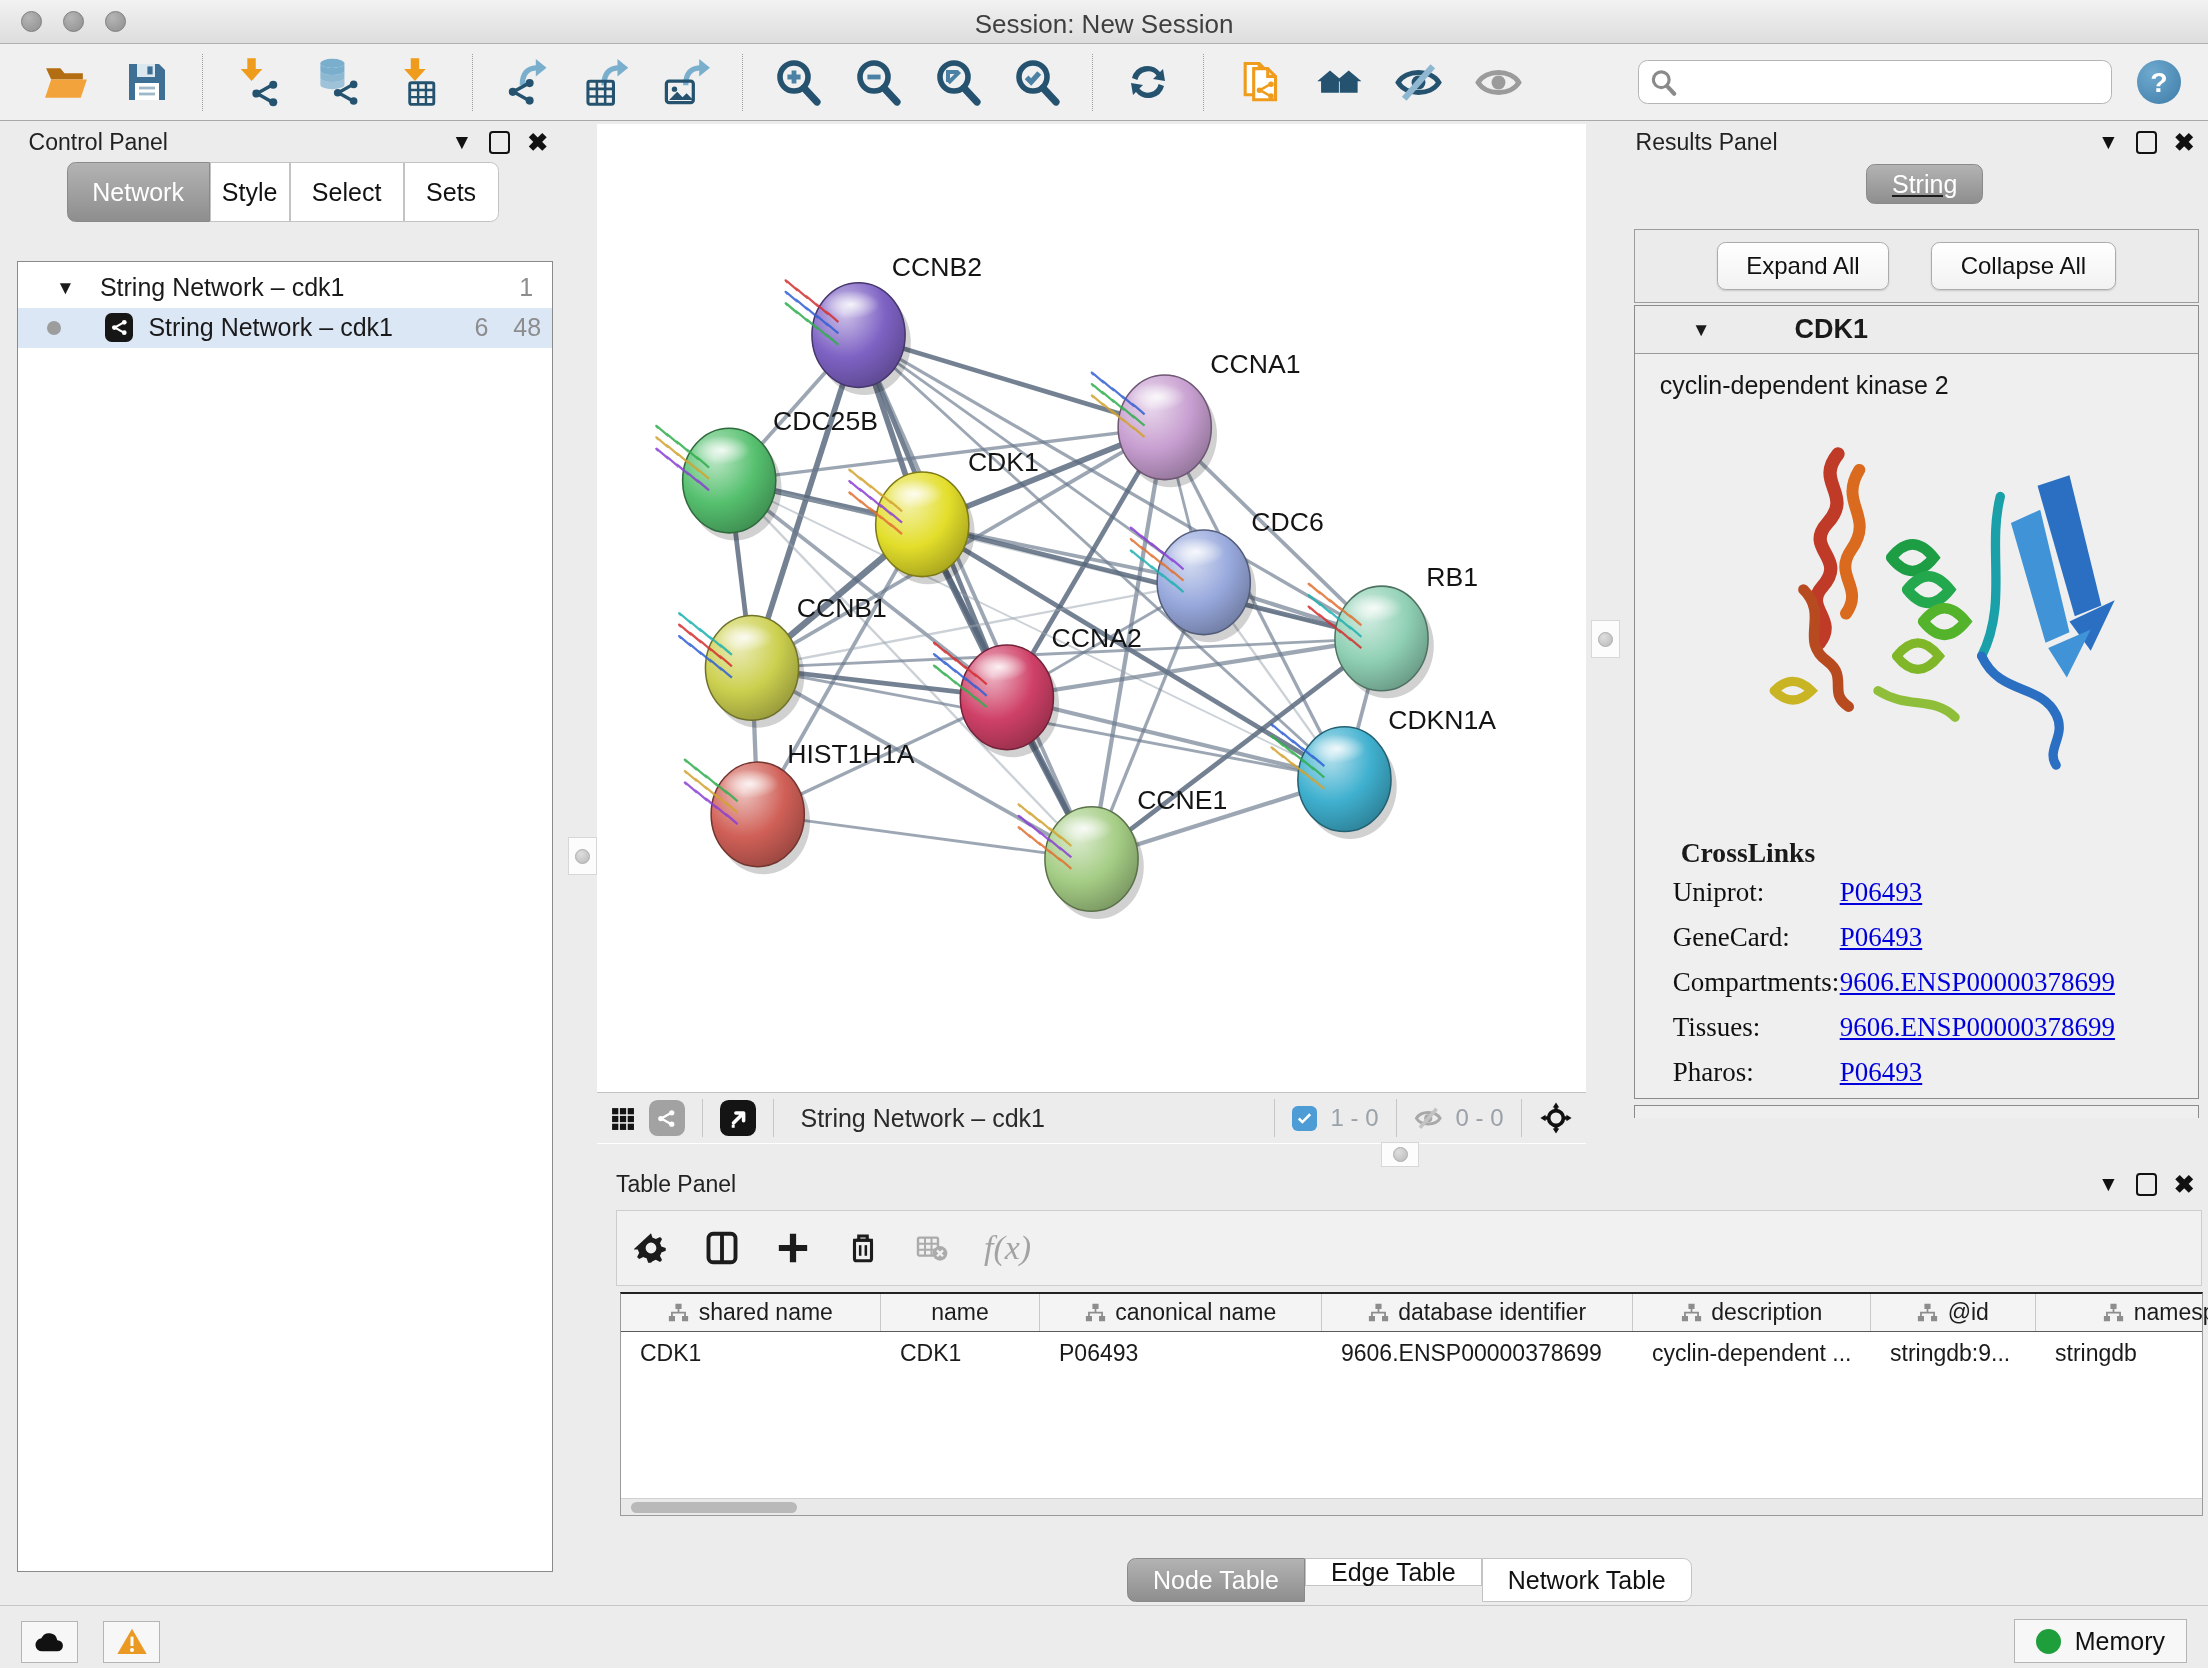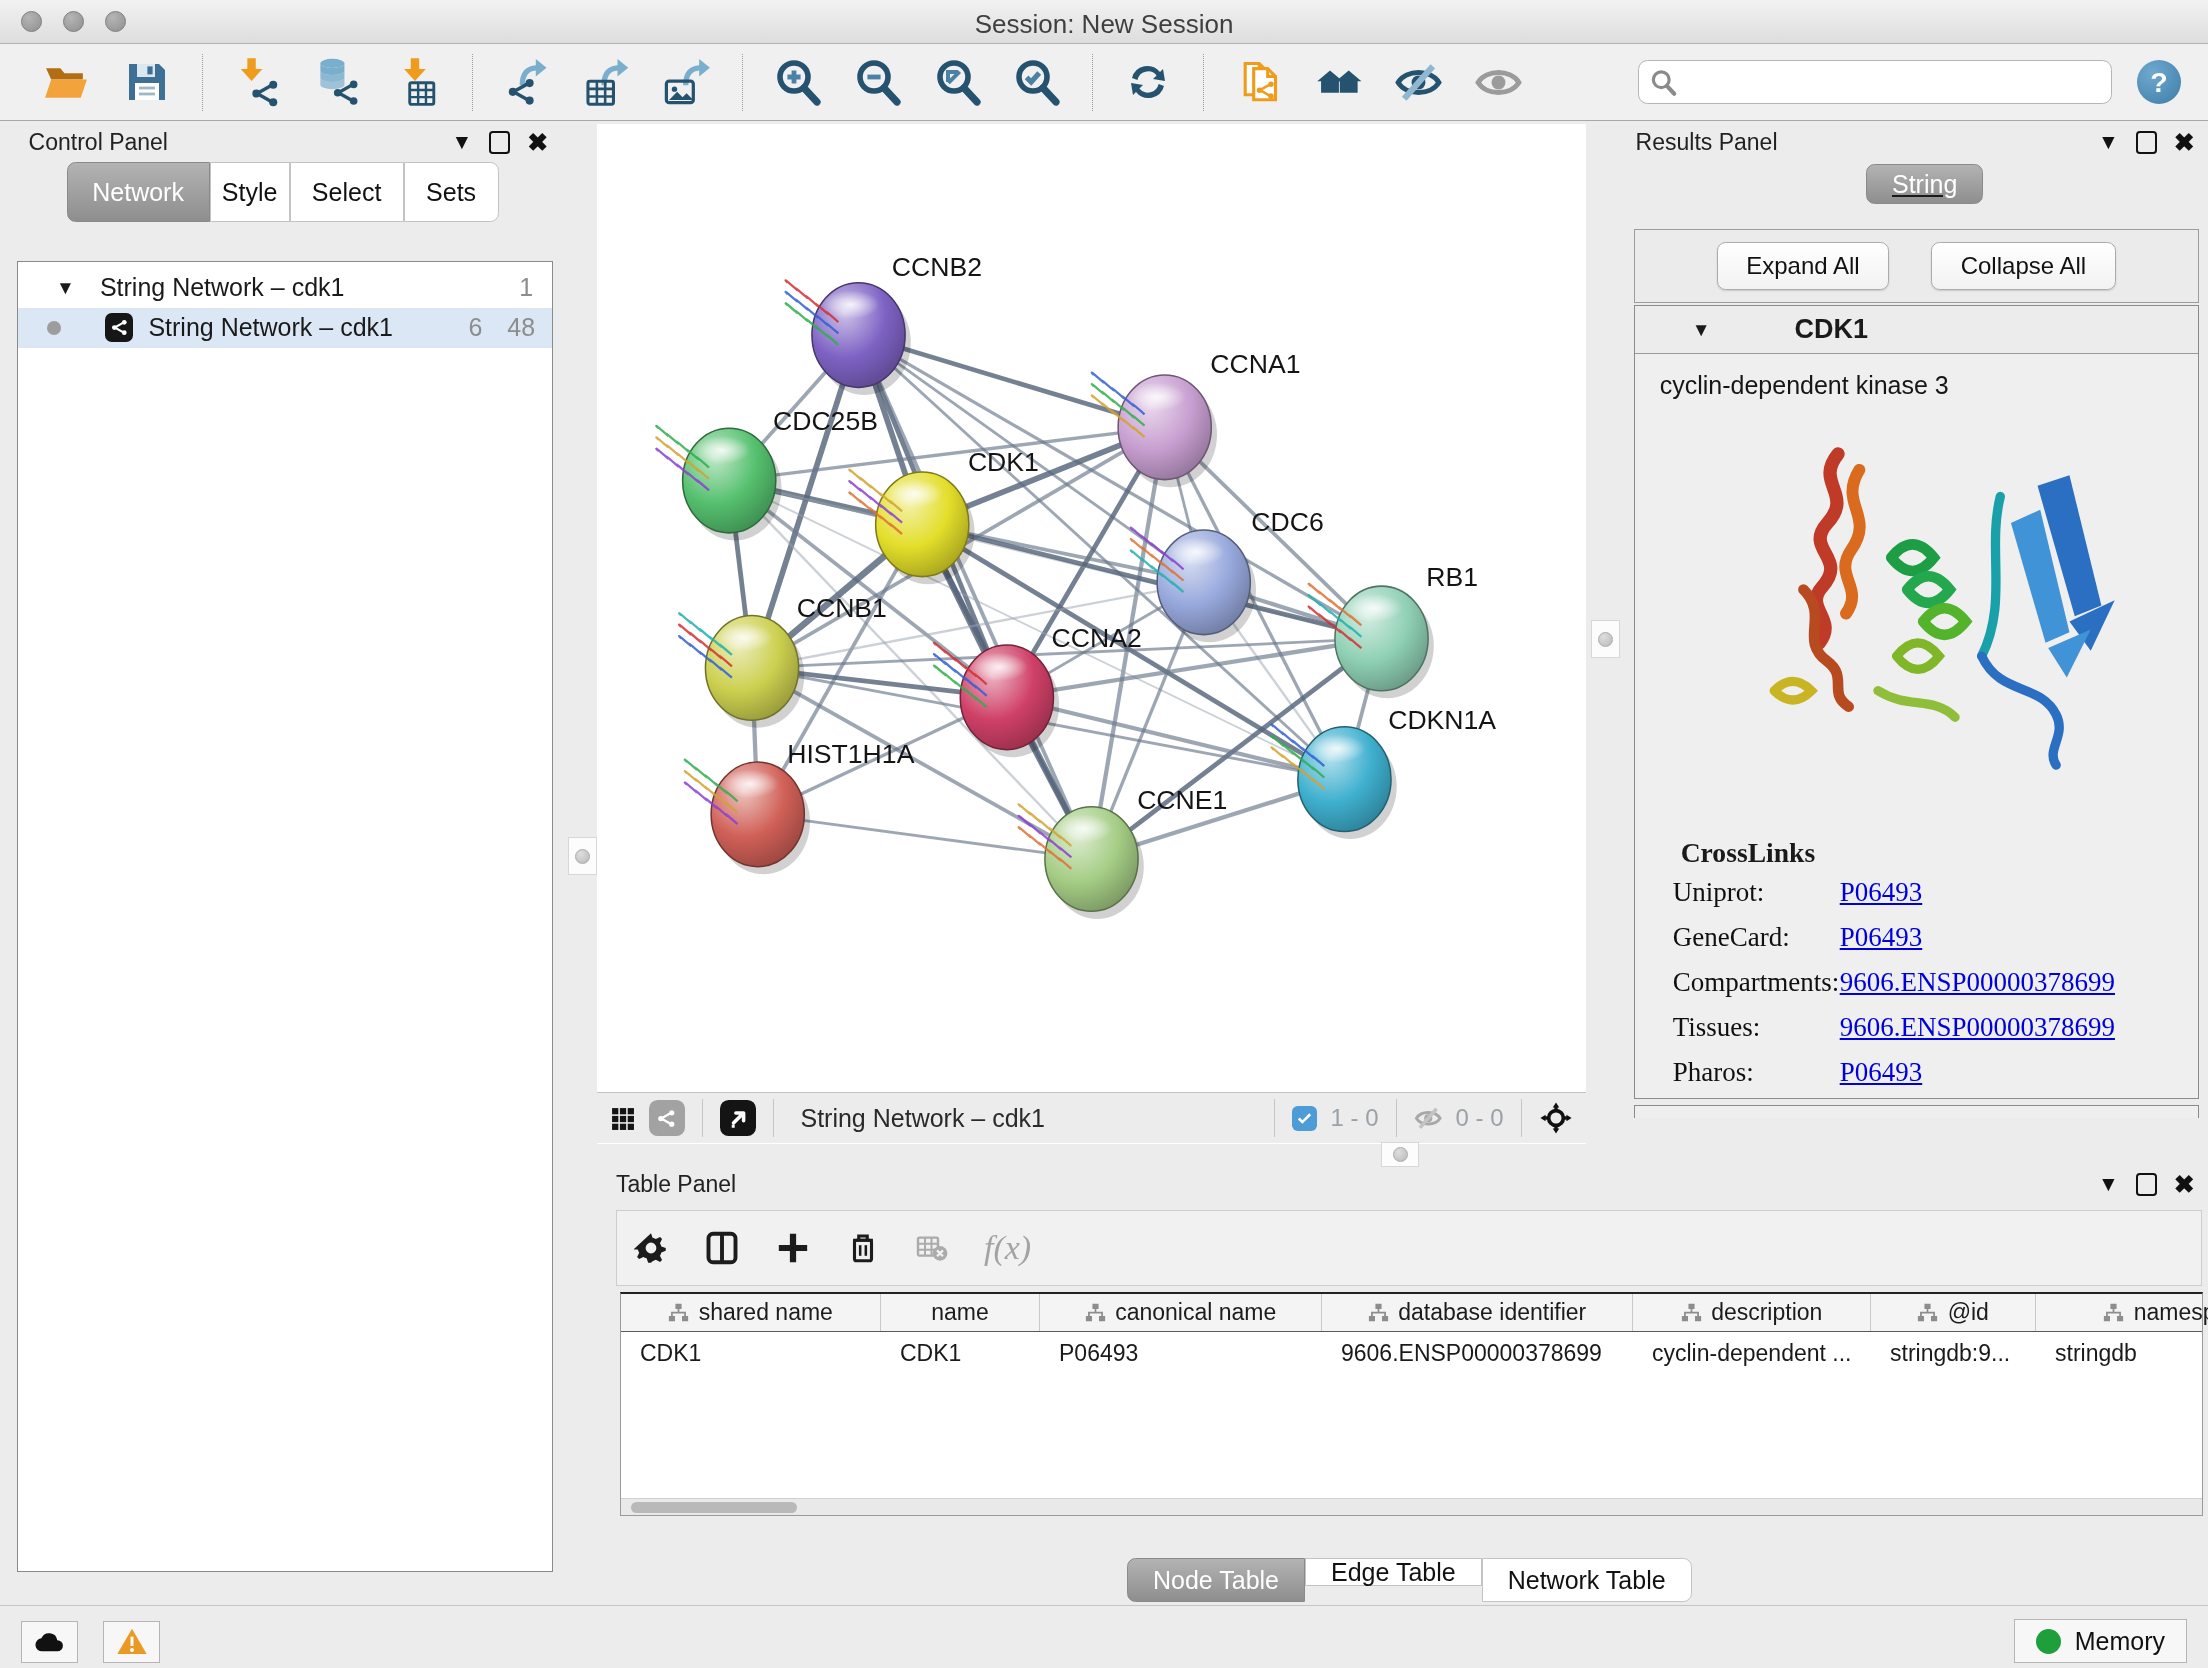--- a/index.html
+++ b/index.html
@@ -413,21 +413,21 @@
     </div>
     <div class="tree-row selected">
       <span class="gray-dot" style="margin-left:28.5px"></span>
       <span class="share-sq" style="margin-left:44px">
         <svg width="19" height="19" viewBox="0 0 24 24">
             <use href="#share"></use>
           </svg>
       </span>
       <span style="margin-left:15px">String Network – cdk1</span>
       <span class="count" style="margin-left:auto">6</span>
-      <span class="count" style="margin-left:25px; margin-right:17px">48</span>
+      <span class="count" style="margin-left:25px; margin-right:11px">48</span>
     </div>
   </div>
 </div>
 
 <div class="abs gutter-handle" style="left:568px; top:837px">
     <i></i>
   </div>
 
 <div class="abs" id="network-area">
   <svg class="abs" id="network-svg" width="989" height="968" viewBox="0 0 1040 1018">
@@ -700,21 +700,21 @@
   </div>
   <div class="abs rp-boxA">
     <button class="rp-btn">Expand All</button>
     <button class="rp-btn">Collapse All</button>
   </div>
   <div class="abs rp-boxB">
     <div class="rp-header">
       <span style="margin-left:57px; font-size:19px">▼</span>
       <span class="nm">CDK1</span>
     </div>
-    <div class="rp-desc">cyclin-dependent kinase 3</div>
+    <div class="rp-desc">cyclin-dependent kinase 2</div>
 
     <svg class="abs" style="left:81px; top:124px" width="409" height="399" viewBox="0 0 300 300">
       <g fill="none" stroke-linecap="round">
         <path d="M88 18 C70 40 100 48 80 70 C62 90 96 96 76 118 C62 134 88 142 74 160" stroke="#c03a28" stroke-width="10"></path>
         <path d="M104 30 C88 56 116 64 98 90 C84 110 108 118 94 138" stroke="#d96a1e" stroke-width="9"></path>
         <path d="M62 120 C82 140 58 158 80 174 C96 186 80 198 96 208" stroke="#b84a20" stroke-width="8"></path>
         <path d="M40 196 q14 -14 28 0 q-14 14 -28 0" stroke="#c9b424" stroke-width="7"></path>
         <path d="M128 96 q16 -20 32 0 q-16 20 -32 0" stroke="#1d9e45" stroke-width="8"></path>
         <path d="M140 120 q16 -20 32 0 q-16 20 -32 0" stroke="#24a84e" stroke-width="8"></path>
         <path d="M152 144 q16 -20 32 0 q-16 20 -32 0" stroke="#53b32a" stroke-width="8"></path>

